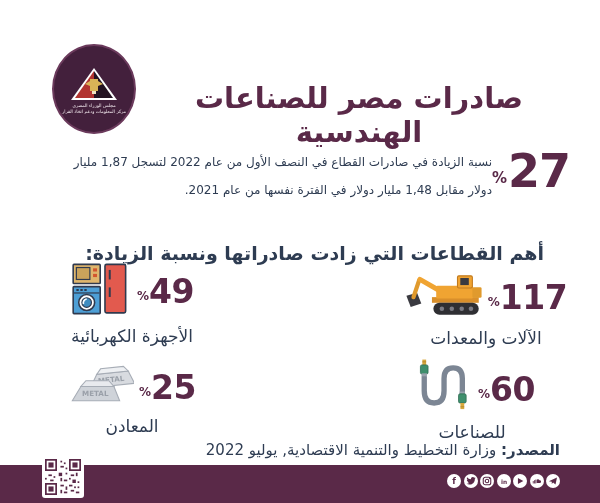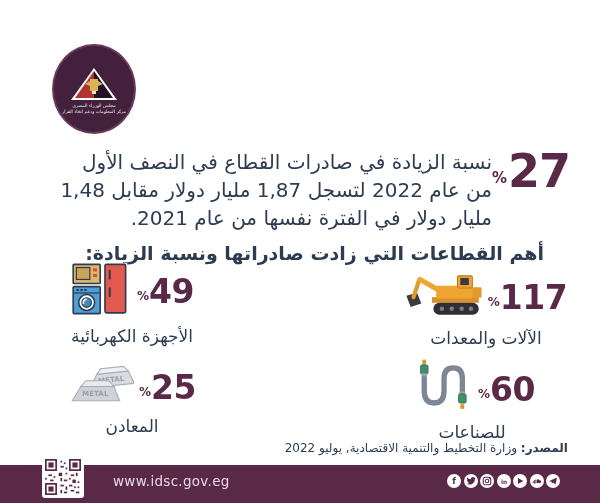--- a/index.html
+++ b/index.html
@@ -18,38 +18,38 @@
   .logo-text{color:#f2e8ee;font-size:4.5px;line-height:6px;text-align:center;direction:rtl;white-space:nowrap;}
   .title{position:absolute;top:62px;left:140px;right:22px;text-align:center;direction:rtl;
          font-size:29px;font-weight:bold;color:var(--maroon);}
 
   
   .stat{position:absolute;top:150px;left:492px;width:76px;display:flex;direction:ltr;
         align-items:flex-end;color:var(--maroon);}
   .stat .pct{font-size:15px;font-weight:bold;margin:0 1px 7px 0;}
   .stat .digits{font-size:46px;font-weight:800;line-height:0.95;letter-spacing:-1px;}
   .summary-text{position:absolute;top:148px;right:108px;left:58px;margin:0;direction:rtl;
-                text-align:right;font-size:20px;line-height:28px;color:var(--navy);}
+                text-align:right;font-size:12px;line-height:28px;color:var(--navy);}
   .sectors-heading{position:absolute;top:234px;right:48px;left:40px;margin:8px;direction:rtl;
                    text-align:right;font-size:19px;font-weight:bold;color:var(--navy);}
 
   
   .sector{position:absolute;display:flex;flex-direction:column;align-items:center;}
   .sector-top{display:flex;direction:ltr;align-items:center;gap:5px;}
   .sector-num{display:flex;align-items:flex-end;color:var(--maroon);}
   .sector-num .pct{font-size:12px;font-weight:bold;margin-bottom:5px;}
   .sector-num .digits{font-size:33px;font-weight:800;line-height:1;letter-spacing:-0.5px;}
   .sector-label{margin-top:2px;direction:rtl;font-size:17px;color:var(--navy);text-align:center;}
   #sec-machinery{left:398px;top:268px;width:176px;}
   #sec-appliances{left:44px;top:258px;width:176px;}
   #sec-cables{left:384px;top:358px;width:176px;}
   #sec-metals{left:44px;top:360px;width:176px;}
 
   
-  .source{position:absolute;top:441px;right:32px;direction:rtl;font-size:12px;color:var(--navy);}
+  .source{position:absolute;top:441px;right:40px;direction:rtl;font-size:15px;color:var(--navy);}
   .source b{font-weight:bold;}
   .footer-bar{position:absolute;left:0;right:0;bottom:0;height:38px;background:var(--maroon);}
   .qr{position:absolute;left:42px;top:456px;width:42px;height:42px;background:#ffffff;
       border-radius:3px;padding:3px;}
   .url{position:absolute;left:113px;top:473px;font-size:13.5px;color:#e5dae2;letter-spacing:0.3px;}
   .socials{position:absolute;right:40px;top:474px;display:flex;gap:2.5px;}
   .soc{width:14px;height:14px;border-radius:50%;background:#ffffff;color:var(--maroon);
        display:flex;align-items:center;justify-content:center;overflow:hidden;}
   .soc svg{display:block;}
   .soc text{font-family:"DejaVu Sans",sans-serif;font-weight:bold;fill:var(--maroon);}
@@ -65,20 +65,21 @@
       <polygon points="26,4 7,31 26,31" fill="#b23430"></polygon>
       <polygon points="26,4 26,31 45,31" fill="#241322"></polygon>
       <rect x="22" y="12" width="8" height="12" fill="#d9b457"></rect>
       <polygon points="22,14 17,17 22,19" fill="#d9b457"></polygon>
       <polygon points="30,14 35,17 30,19" fill="#d9b457"></polygon>
       <rect x="24" y="24" width="4" height="3" fill="#f0e4c2"></rect>
     </svg>
     <div class="logo-text">مجلس الوزراء المصري</div>
     <div class="logo-text">مركز المعلومات ودعم اتخاذ القرار</div>
   </div>
+  <h1 class="title">صادرات مصر للصناعات الهندسية</h1>
 
   <div class="stat">
     <span class="pct">%</span>
     <span class="digits">27</span>
   </div>
   <p class="summary-text">نسبة الزيادة في صادرات القطاع في النصف الأول من عام 2022 لتسجل 1,87 مليار دولار مقابل 1,48 مليار دولار في الفترة نفسها من عام 2021.</p>
 
   <h2 class="sectors-heading">أهم القطاعات التي زادت صادراتها ونسبة الزيادة:</h2>
 
   <div class="sector" id="sec-machinery">
@@ -222,21 +223,20 @@
           <rect x="14" y="15" width="2" height="1"></rect>
           <rect x="17" y="16" width="1" height="1"></rect>
         <rect x="9" y="18" width="1" height="2"></rect>
           <rect x="11" y="19" width="2" height="1"></rect>
           <rect x="15" y="18" width="2" height="1"></rect>
         <rect x="18" y="19" width="2" height="1"></rect>
           <rect x="19" y="16" width="1" height="1"></rect>
       </g>
     </svg>
   </div>
-  <div class="url">www.idsc.gov.eg</div>
 
   <div class="socials">
     <span class="soc">
       <svg width="10" height="10" viewBox="0 0 12 12">
           <text x="6" y="10" font-size="10" text-anchor="middle">f</text>
         </svg>
     </span>
     <span class="soc">
       <svg width="10" height="10" viewBox="0 0 12 12">
         <path fill="#5a2948" d="M11.6,2.3c-0.4,0.2-0.8,0.3-1.2,0.4c0.4-0.3,0.8-0.7,0.9-1.2C10.9,1.7,10.4,1.9,9.9,2C9.5,1.5,8.9,1.2,8.2,1.2c-1.3,0-2.3,1-2.3,2.3c0,0.2,0,0.4,0.1,0.5C4.1,3.9,2.4,3,1.3,1.6C1.1,2,1,2.4,1,2.8c0,0.8,0.4,1.5,1,1.9C1.6,4.7,1.3,4.6,1,4.4v0c0,1.1,0.8,2,1.8,2.2C2.6,6.7,2.4,6.7,2.2,6.7c-0.1,0-0.3,0-0.4,0c0.3,0.9,1.1,1.6,2.1,1.6c-0.8,0.6-1.8,1-2.8,1c-0.2,0-0.4,0-0.5,0c1,0.6,2.2,1,3.5,1c4.2,0,6.5-3.5,6.5-6.5c0-0.1,0-0.2,0-0.3C11,3.2,11.3,2.8,11.6,2.3z"></path>

